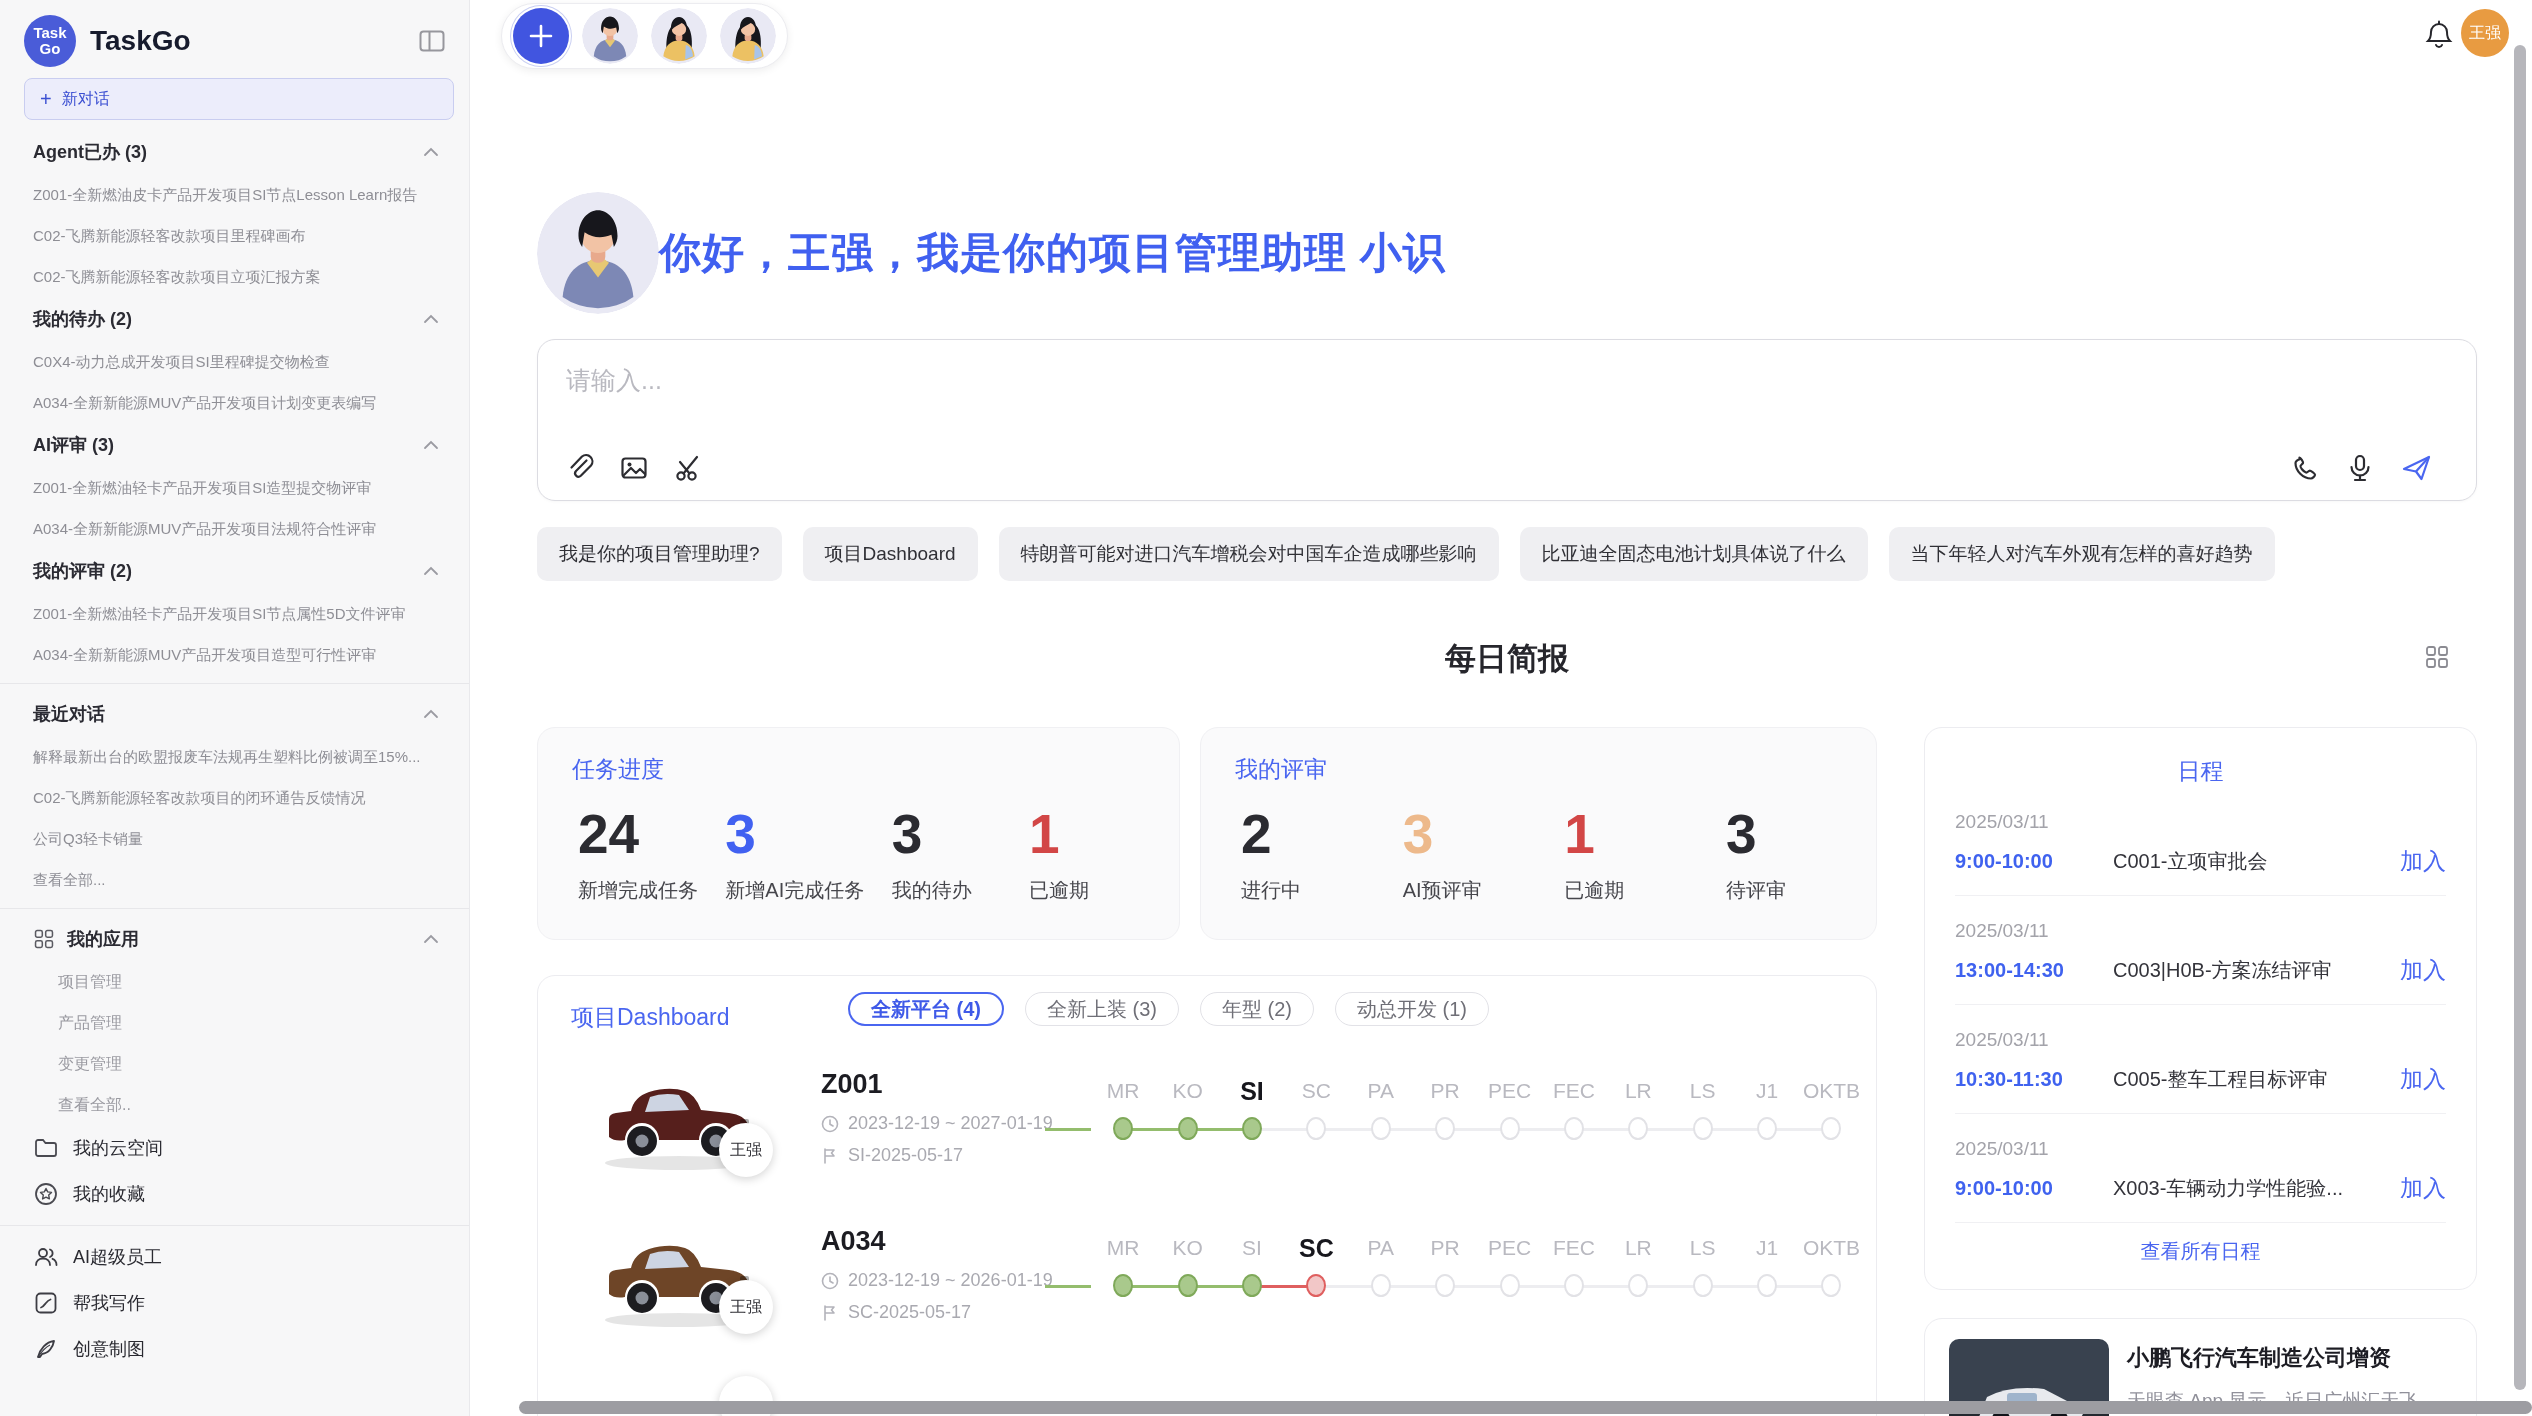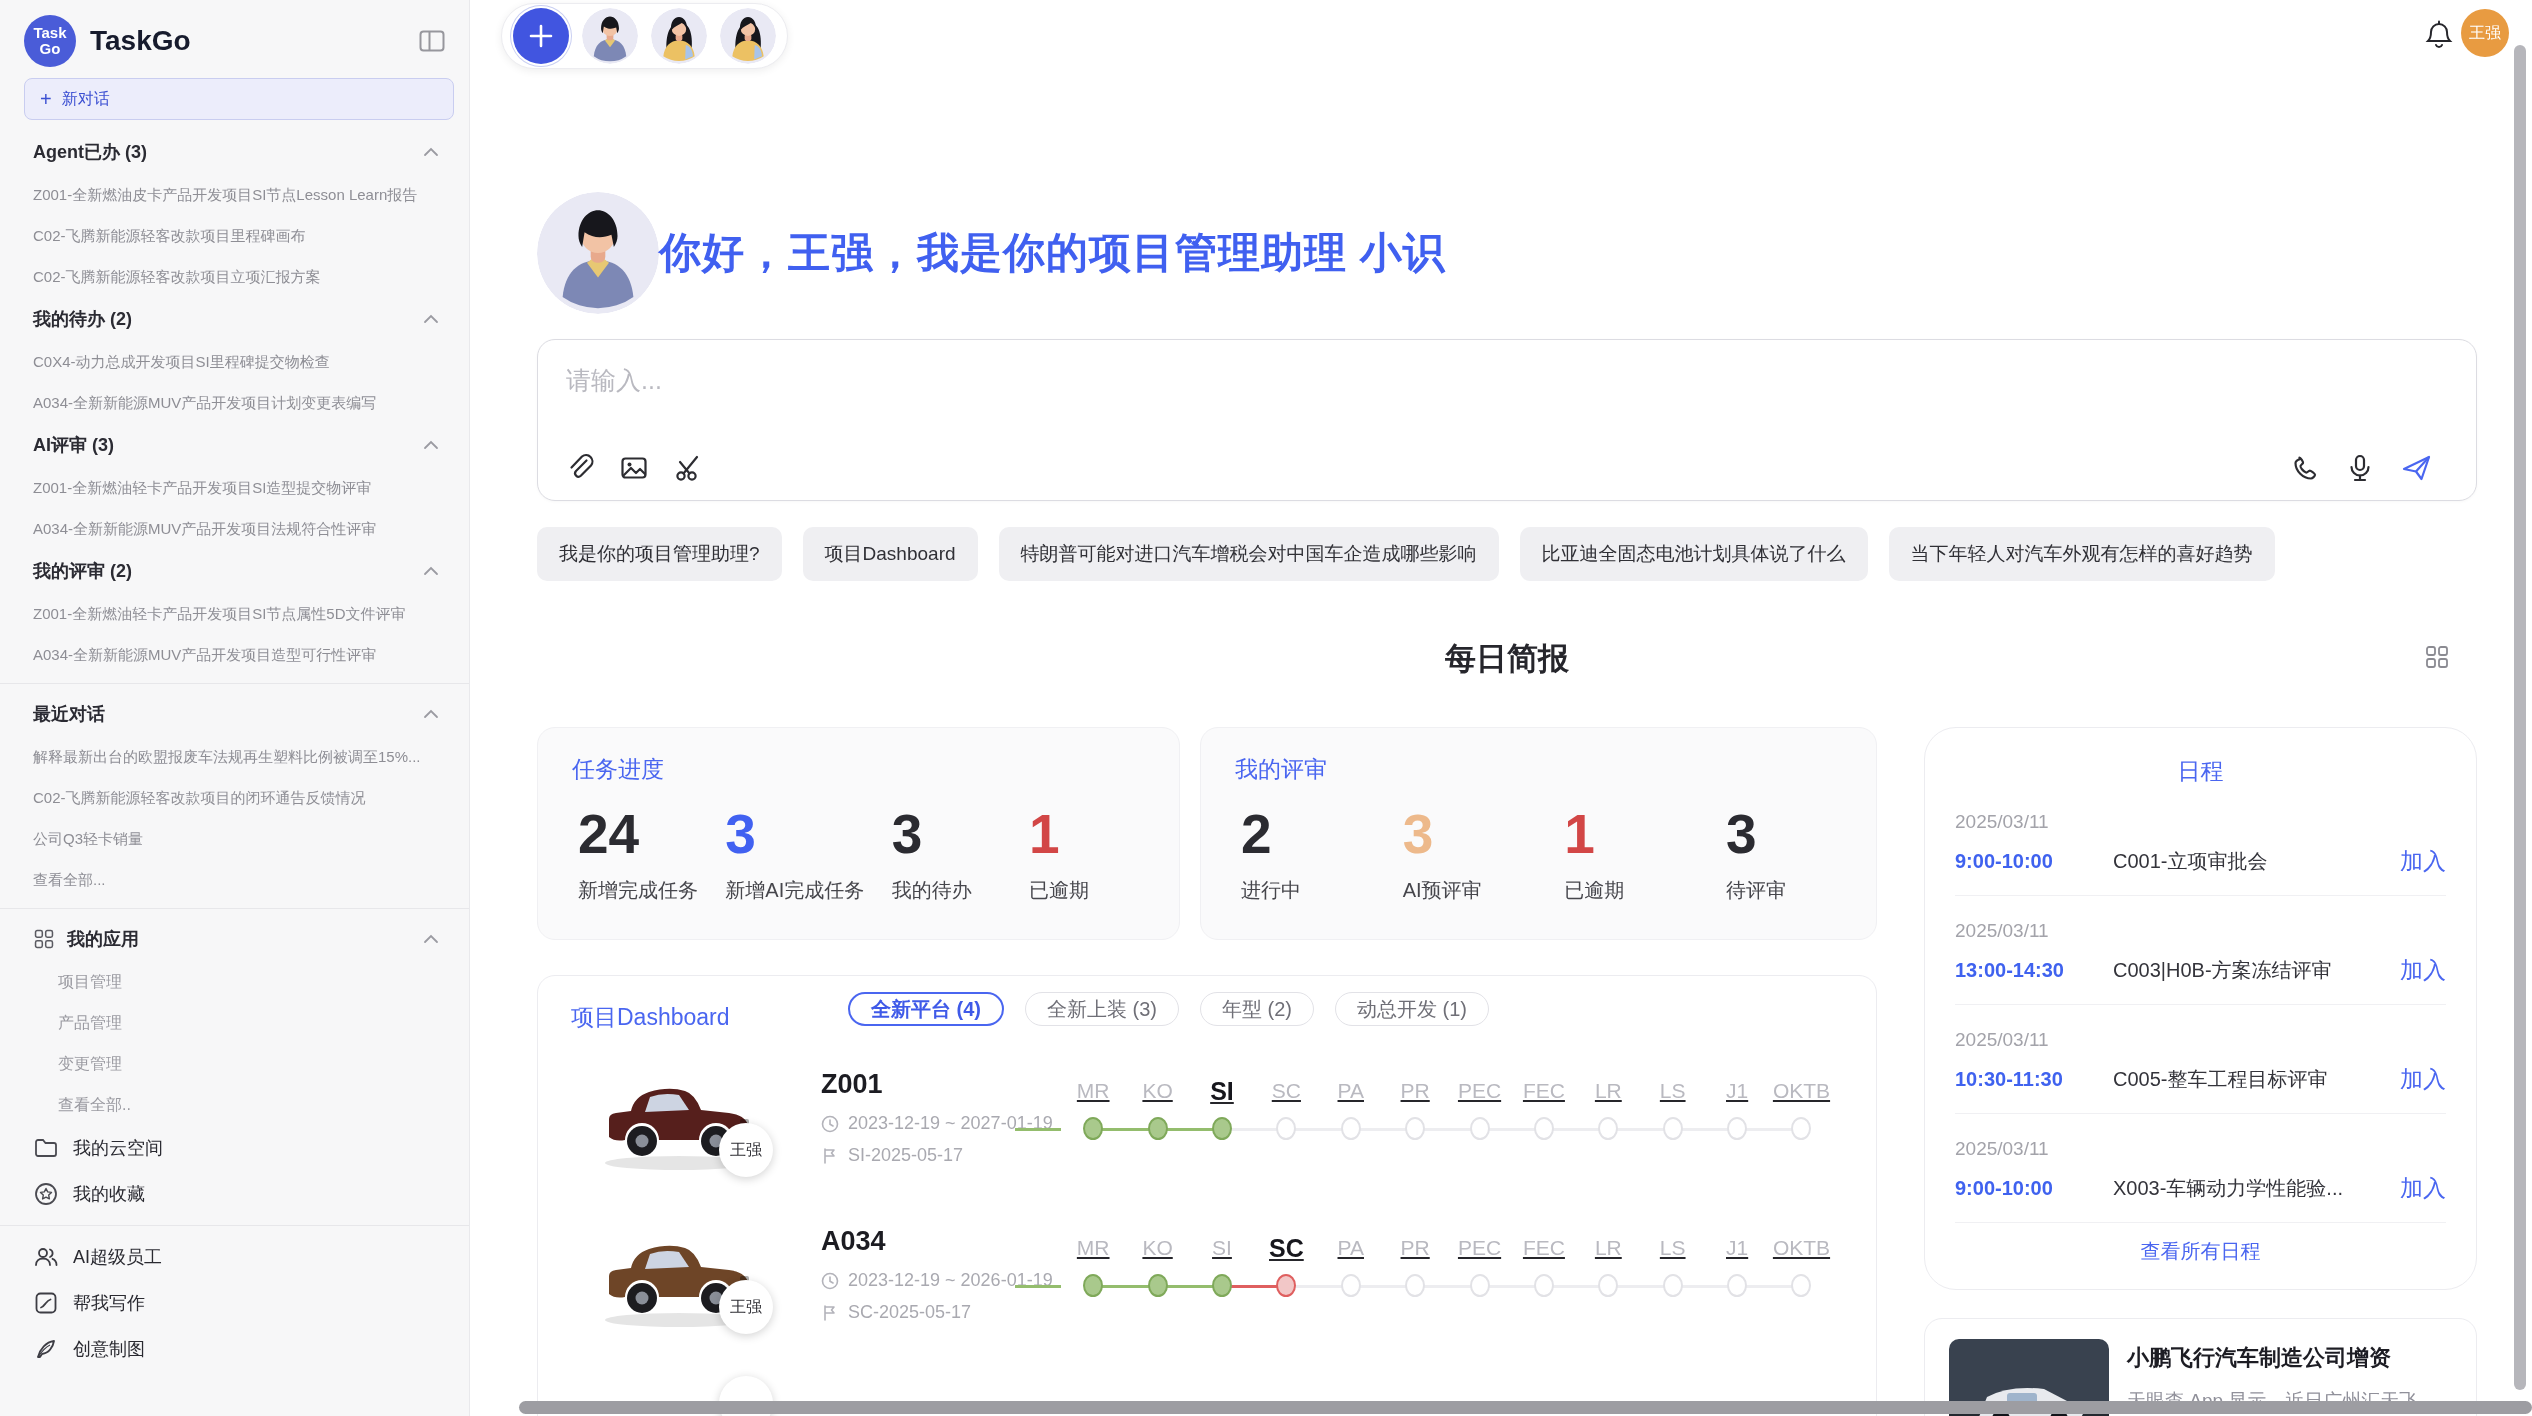--- a/index.html
+++ b/index.html
@@ -98,37 +98,37 @@
   .tab.active { border:2px solid #4a66f0; color:#3f5ae8; font-weight:600; }
   .dash-body { position:absolute; left:0; top:0; width:100%; height:100%; }
   .prow { position:absolute; left:0; width:100%; height:157px; }
   .car { position:absolute; left:55px; top:6px; width:172px; height:108px; }
   .owner-badge { position:absolute; left:181px; top:62px; width:54px; height:54px; border-radius:50%;
     background:#fff; box-shadow:0 2px 10px rgba(0,0,0,.18); display:flex; align-items:center;
     justify-content:center; font-size:16px; color:#2f2f35; }
   .pcode { position:absolute; left:283px; top:8px; font-size:27px; font-weight:800; color:#1c1c22; }
   .pmeta { position:absolute; left:283px; display:flex; align-items:center; gap:9px; color:#a9a9b0; font-size:18px; white-space:nowrap; }
   .pmeta.m1 { top:52px; } .pmeta.m2 { top:84px; }
-  .mstrip { position:absolute; left:523px; top:0; display:flex;text-decoration:underline; }
+  .mstrip { position:absolute; left:553px; top:0; display:flex; }
   .ms-node { width:64.4px; position:relative; text-align:center; }
   .ms-label { font-size:21px; color:#b9b9c0; margin-top:14px; height:32px; line-height:32px; }
   .ms-label.cur { color:#17171d; font-weight:700; font-size:25px; }
   .ms-dot { width:20px; height:23px; border-radius:50%; margin:10px auto 0; background:#fff;
     border:2px solid #e2e2e6; position:relative; z-index:2; }
   .ms-dot.done { background:#a9c98c; border-color:#7fa95a; }
   .ms-dot.bad { background:#f2c7c7; border-color:#df5f5f; }
   .ms-seg { position:absolute; top:67px; left:-32.2px; width:64.4px; height:3px; background:#ededf0; z-index:1; }
   .ms-seg.g { background:#94bd6d; } .ms-seg.r { background:#df5f5f; }
   .ms-seg.lead { left:-46px; width:46px; }
   .stub-badge { position:absolute; left:181px; top:400px; width:54px; height:54px; border-radius:50%;
     background:#fff; box-shadow:0 2px 10px rgba(0,0,0,.18); }
 
   
   .sched { position:absolute; left:1924px; top:727px; width:553px; height:563px; background:#fff;
-    border:1px solid #ececf0; border-radius:32px; padding:0 30px; }
+    border:1px solid #ececf0; border-radius:18px; padding:0 30px; }
   .sched-t { text-align:center; font-size:23px; color:#4a66f0; padding-top:28px; }
   .ev { padding:24px 0 20px; border-bottom:1px solid #f0f0f3; }
   .ev.last { border-bottom:none; }
   .ev .d { font-size:19px; color:#a3a3aa; }
   .ev .row { display:flex; align-items:center; margin-top:14px; height:28px; }
   .ev .time { width:158px; font-size:20px; font-weight:700; color:#3f62ef; flex:none; }
   .ev .name { flex:1; font-size:20px; color:#34343b; white-space:nowrap; overflow:hidden; text-overflow:ellipsis; }
   .ev .join { font-size:23px; color:#4a66f0; margin-left:12px; cursor:pointer; flex:none; }
   .view-all { text-align:center; font-size:20px; color:#4a66f0; padding:15px 0; border-top:1px solid #f0f0f3; cursor:pointer; }
 

